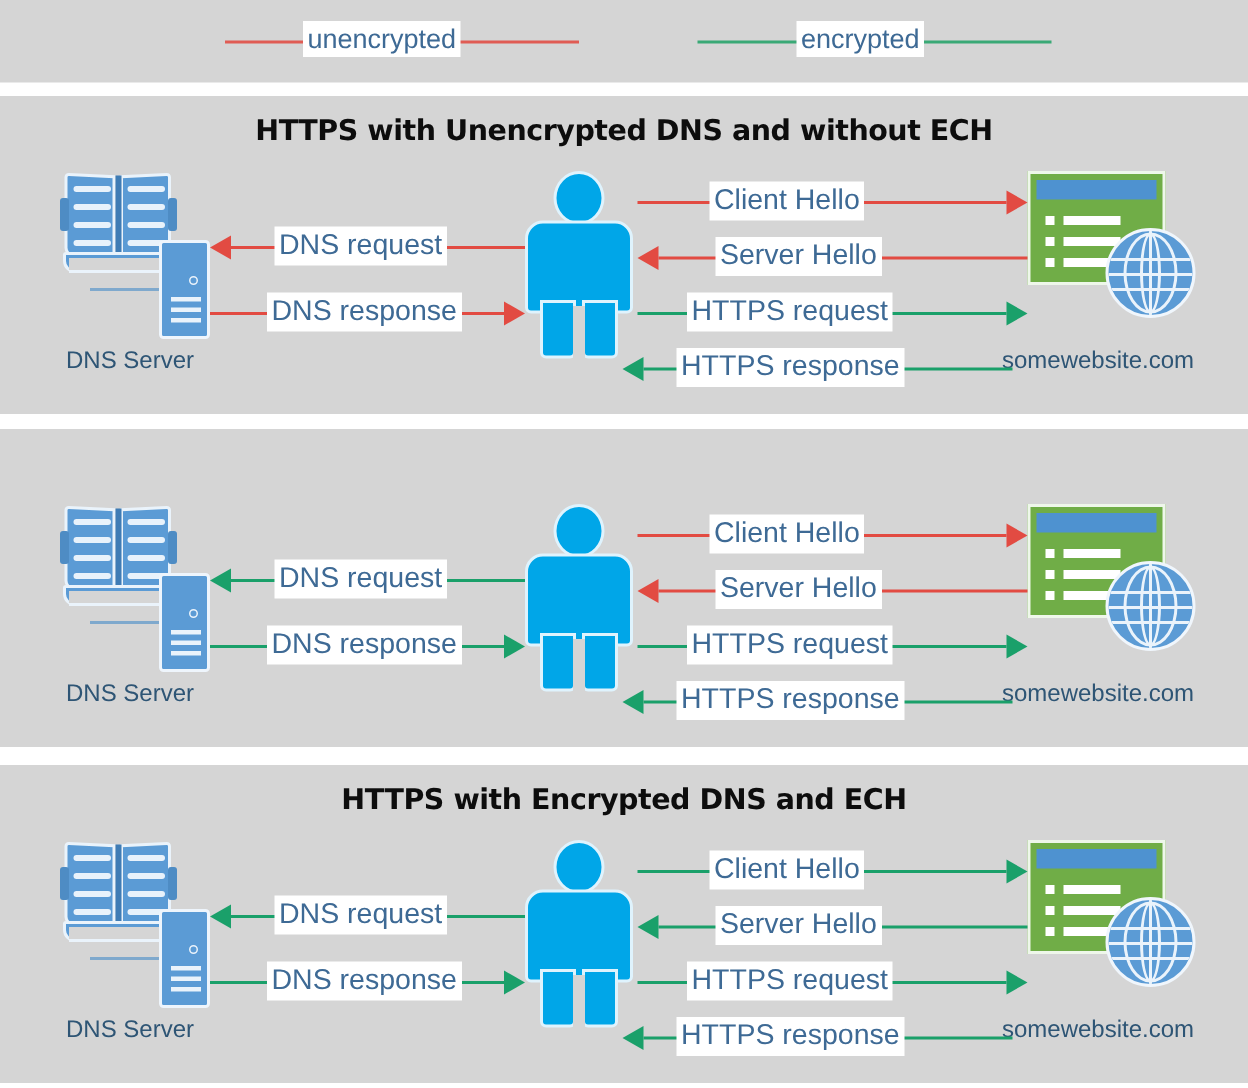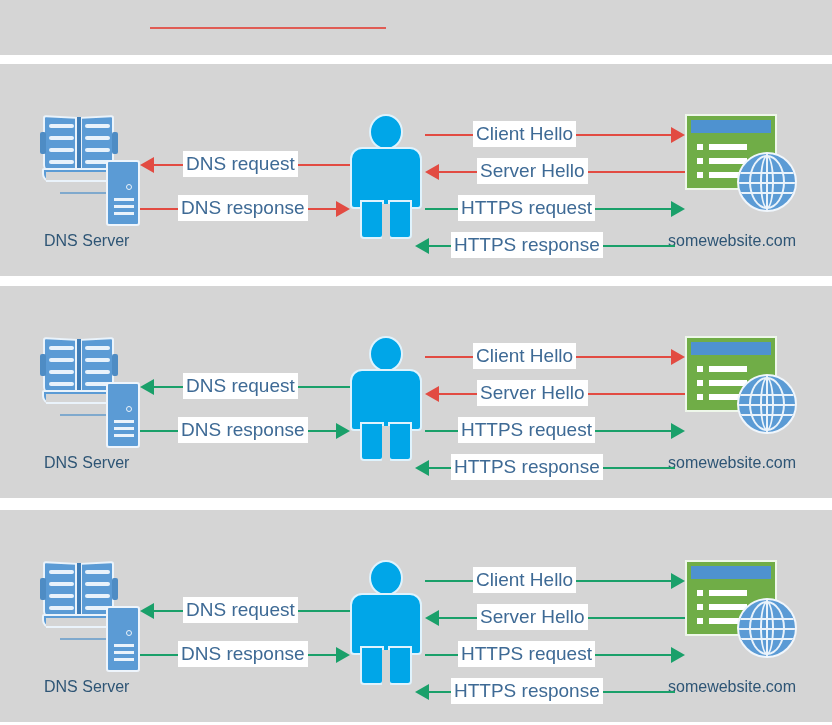--- a/index.html
+++ b/index.html
@@ -86,24 +86,30 @@
   .green-h{border-left-color:#1aa06a;border-right-color:#1aa06a;}
 </style>
 </head>
 <body>
 
 <div class="page">
 
   <div class="legend">
     <div class="legend-item" style="left:150px;width:236px;">
       <div class="legend-line red" style="left:0;width:236px;"></div>
+      <div class="legend-label" style="left:52px;">unencrypted</div>
+    </div>
+    <div class="legend-item" style="left:465px;width:236px;">
+      <div class="legend-line green" style="left:0;width:236px;"></div>
+      <div class="legend-label" style="left:66px;">encrypted</div>
     </div>
   </div>
 
   <div class="panel" style="top:64px;height:212px;">
+    <div class="panel-title" style="top:12px;">HTTPS with Unencrypted DNS and without ECH</div>
 
     <div class="dns-graphic" style="left:34px;top:50px;width:130px;height:110px;">
       <div class="book">
         <div class="page-l"></div>
           <div class="page-r"></div>
         <div class="line" style="left:9px;top:10px;"></div>
         <div class="line" style="left:9px;top:22px;"></div>
         <div class="line" style="left:9px;top:34px;"></div>
         <div class="line" style="left:9px;top:46px;"></div>
         <div class="line" style="left:45px;top:10px;"></div>
@@ -274,20 +280,21 @@
       <div class="lbl" style="left:33px;">HTTPS request</div>
     </div>
     <div class="flow" style="left:415px;top:171px;width:260px;">
       <div class="head left green-h" style="left:0;"></div>
       <div class="seg green-s" style="left:14px;width:246px;"></div>
       <div class="lbl" style="left:36px;">HTTPS response</div>
     </div>
   </div>
 
   <div class="panel" style="top:510px;height:212px;">
+    <div class="panel-title" style="top:12px;">HTTPS with Encrypted DNS and ECH</div>
 
     <div class="dns-graphic" style="left:34px;top:50px;width:130px;height:110px;">
       <div class="book">
         <div class="page-l"></div>
           <div class="page-r"></div>
         <div class="line" style="left:9px;top:10px;"></div>
         <div class="line" style="left:9px;top:22px;"></div>
         <div class="line" style="left:9px;top:34px;"></div>
         <div class="line" style="left:9px;top:46px;"></div>
         <div class="line" style="left:45px;top:10px;"></div>

